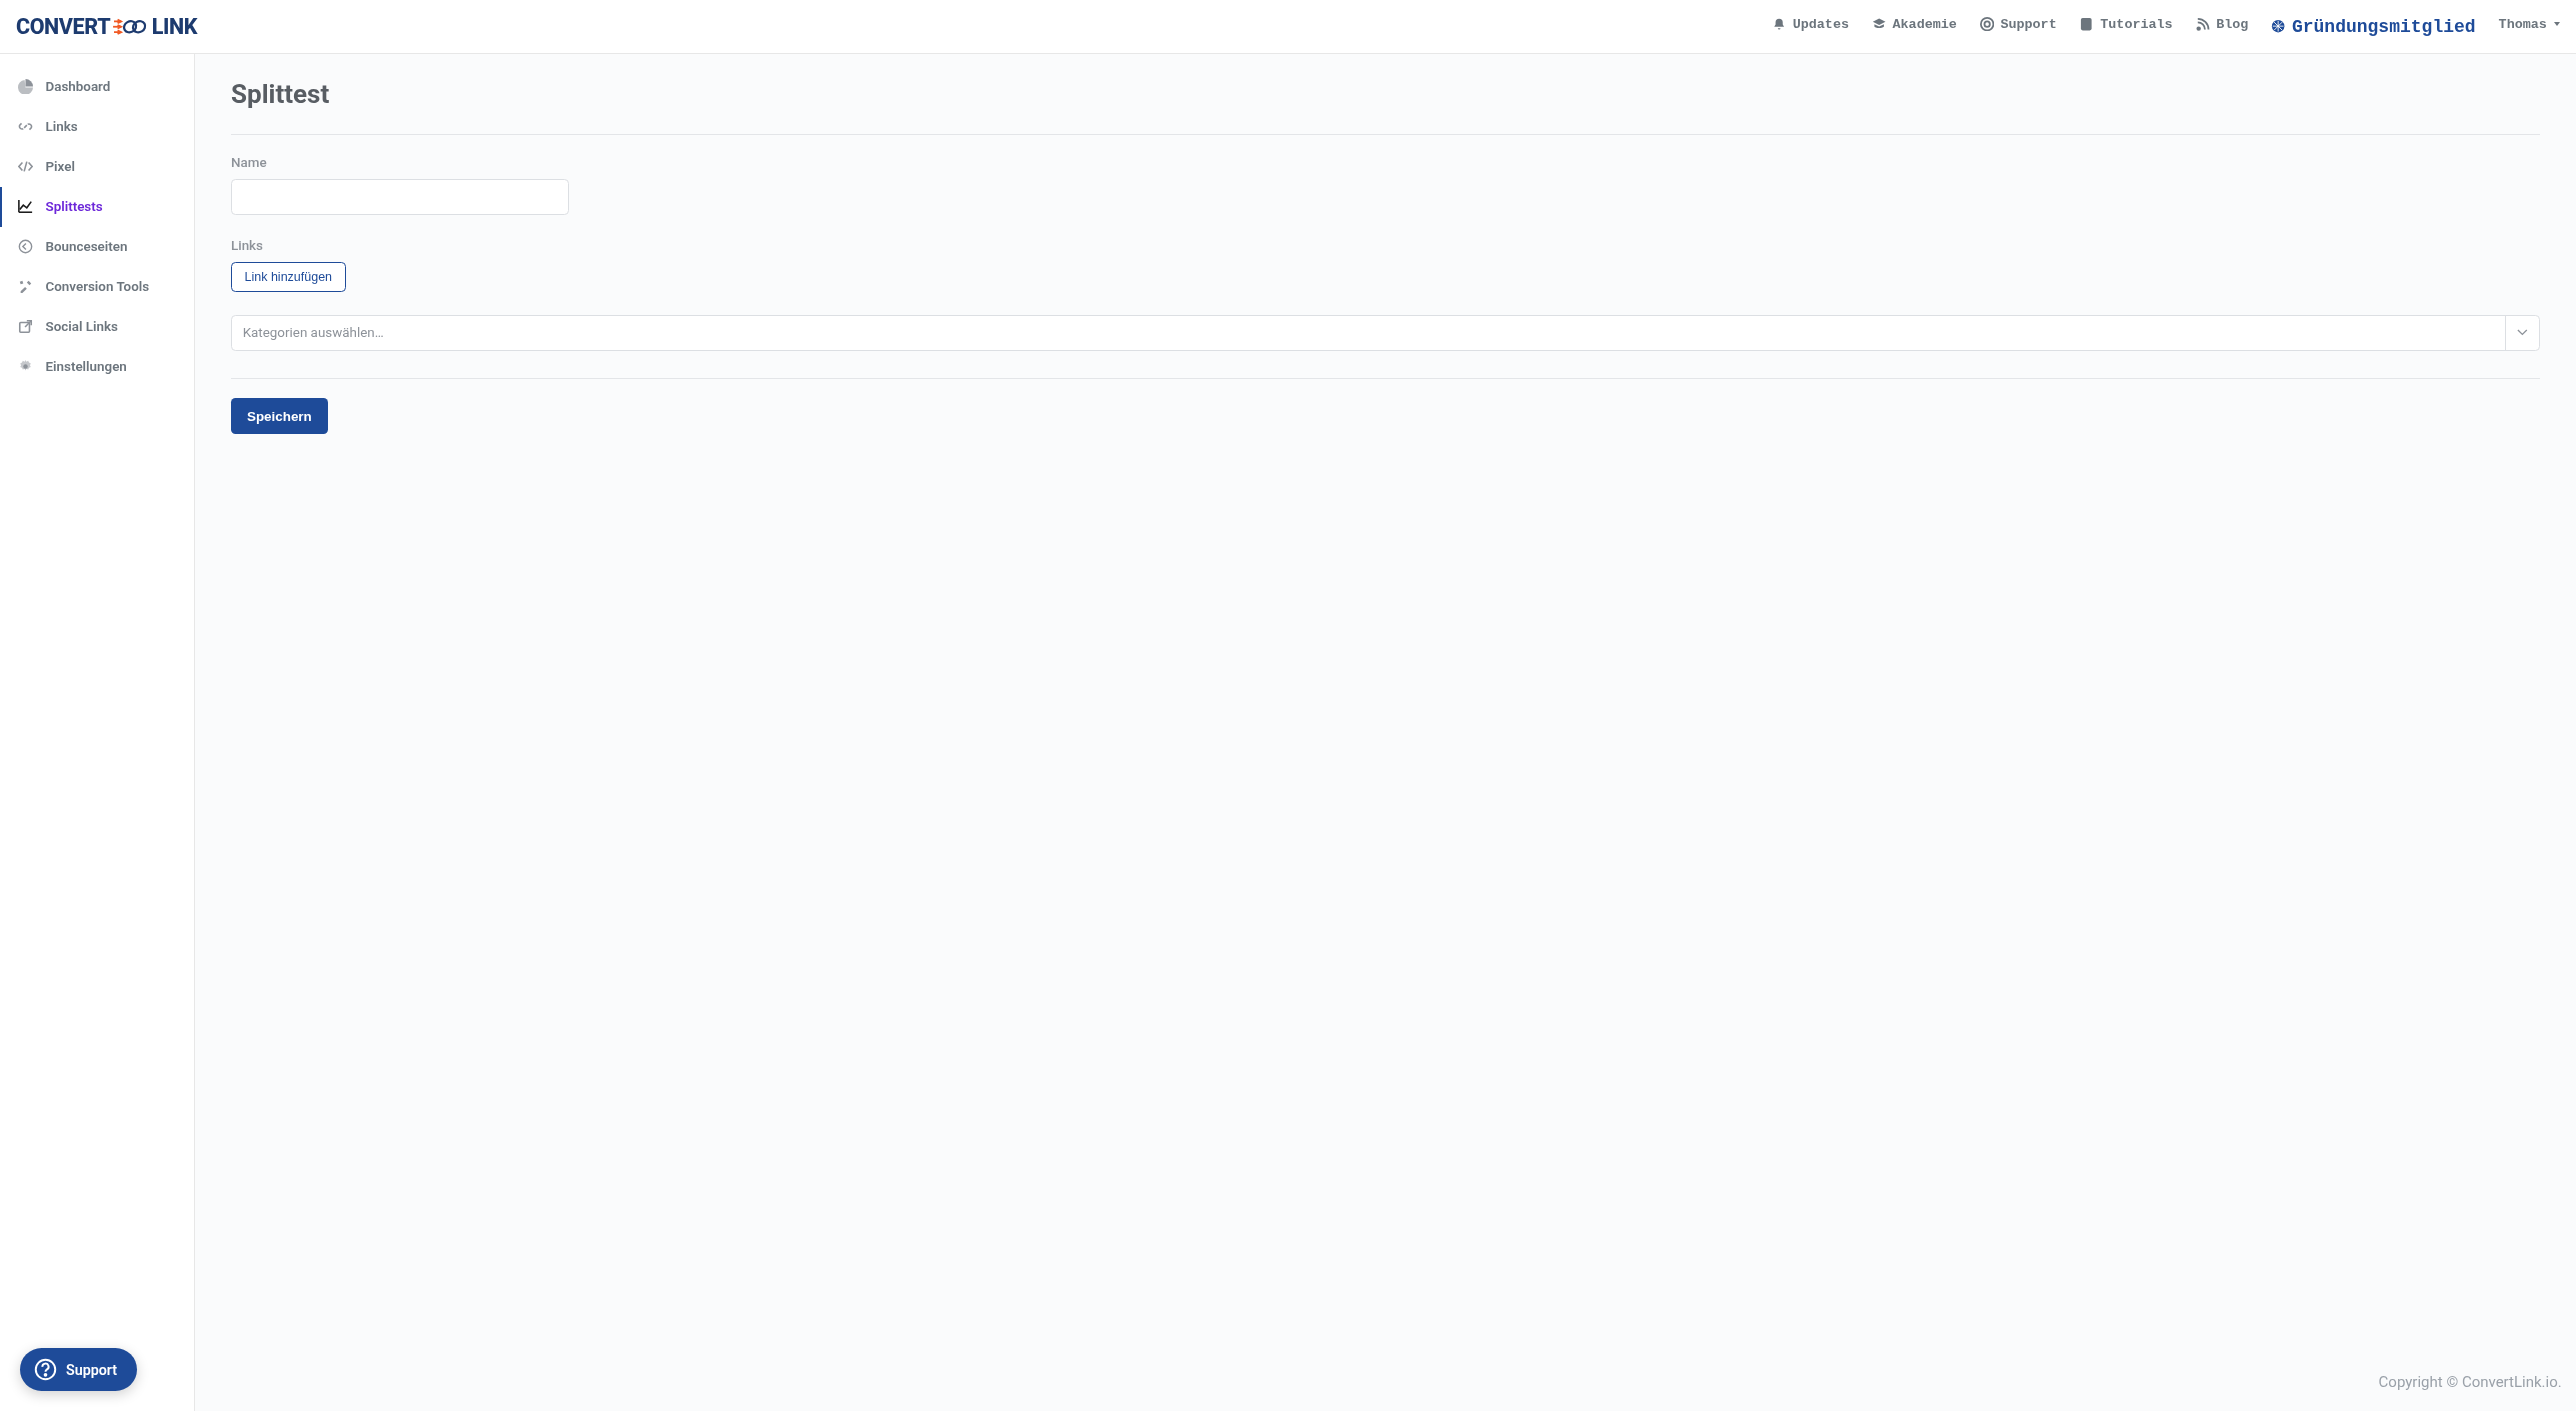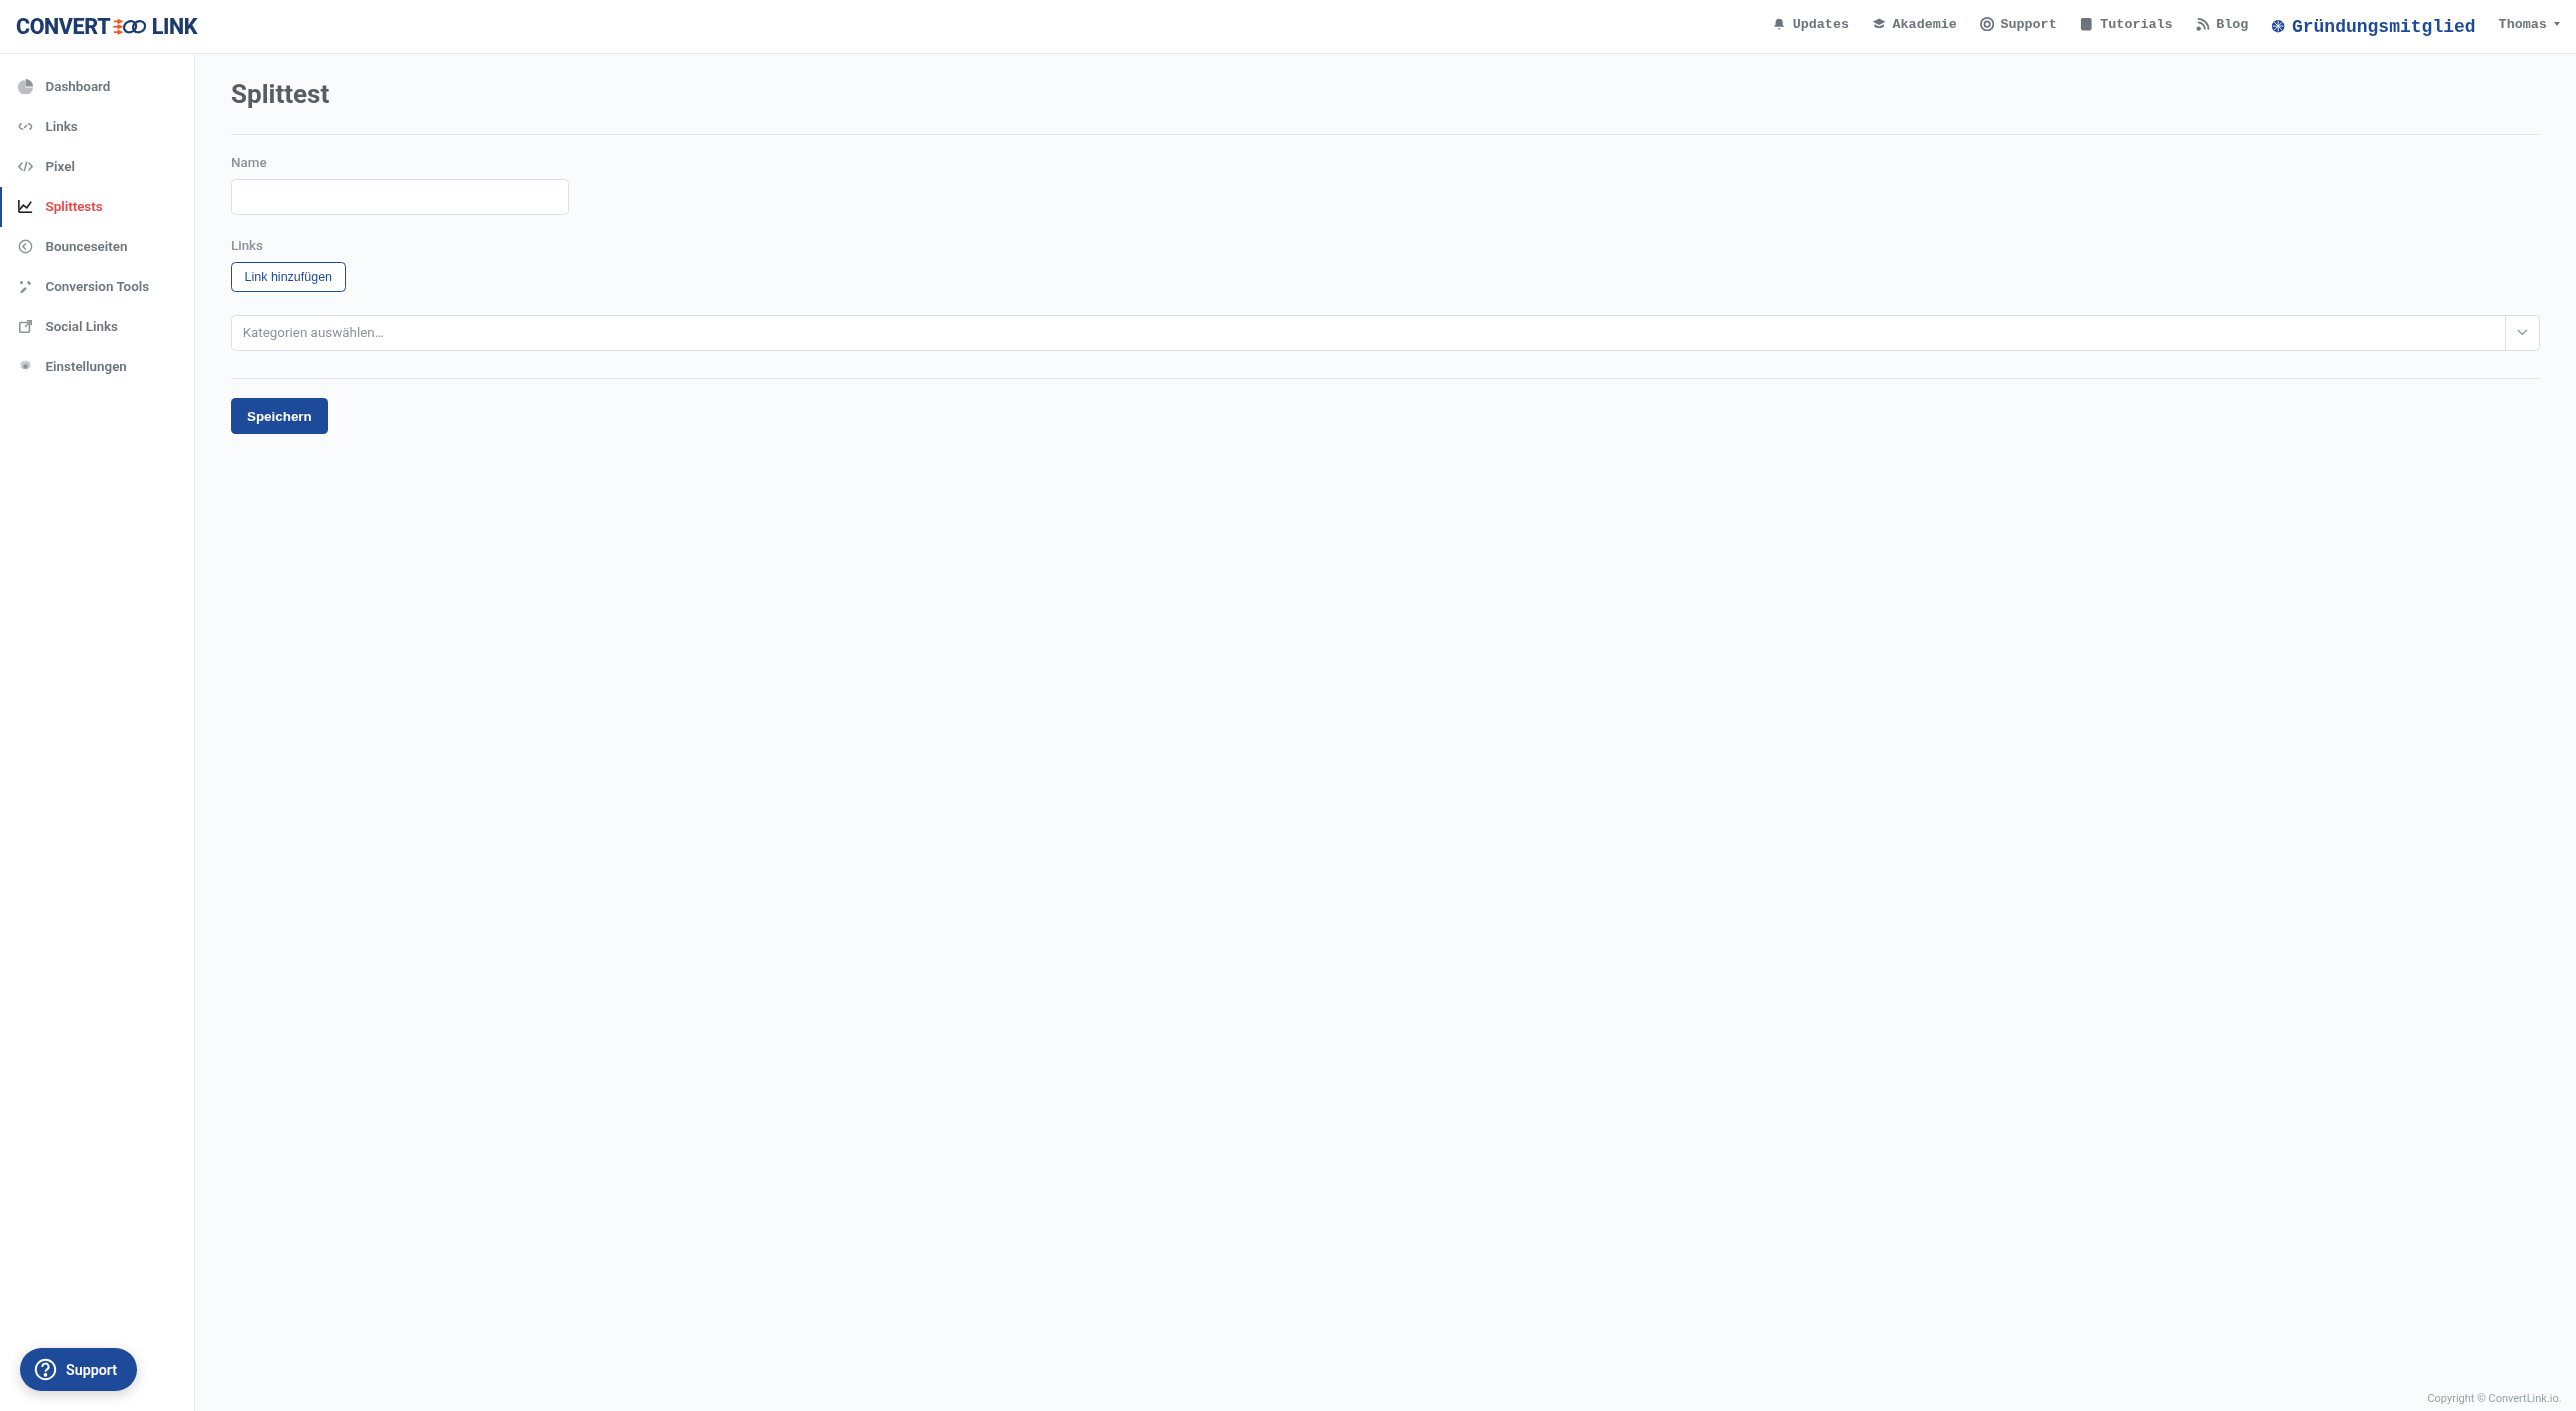--- a/index.html
+++ b/index.html
@@ -87,21 +87,21 @@
       align-items: center;
       gap: 12.5px;
       padding: 12.5px 16px;
       color: #6c757d;
       font-weight: 600;
       font-size: 13.4px;
       cursor: pointer;
       border-left: 2.7px solid transparent;
     }
     .sidebar-item.active {
-      color: #ef4444;
+      color: #6d28d9;
       border-left: 2.7px solid #1e4b99;
     }
     .sidebar-icon { width: 15px; height: 15px; display: inline-flex; flex-shrink: 0; }
     .main {
       flex: 1;
       padding: 25px 36px 54px 36px;
       position: relative;
       min-height: calc(100vh - 54px);
     }
     h1.page-title {
@@ -197,23 +197,23 @@
       align-items: center;
       gap: 9px;
       font-size: 14.3px;
       font-weight: 600;
       cursor: pointer;
       box-shadow: 0 3.6px 12.5px rgba(0,0,0,0.18);
     }
     .footer {
       position: fixed;
       right: 14.3px;
-      bottom: 6px;
+      bottom: 20px;
       color: #9aa1a9;
-      font-size: 11px;
+      font-size: 15px;
     }
     .info-icon-circle {
       width: 12.5px; height: 12.5px; border-radius: 50%;
       background: #8d9299;
       color: #fff;
       display: inline-flex;
       align-items: center; justify-content: center;
       font-size: 9px; font-weight: 700;
     }
     svg { display: block; }

